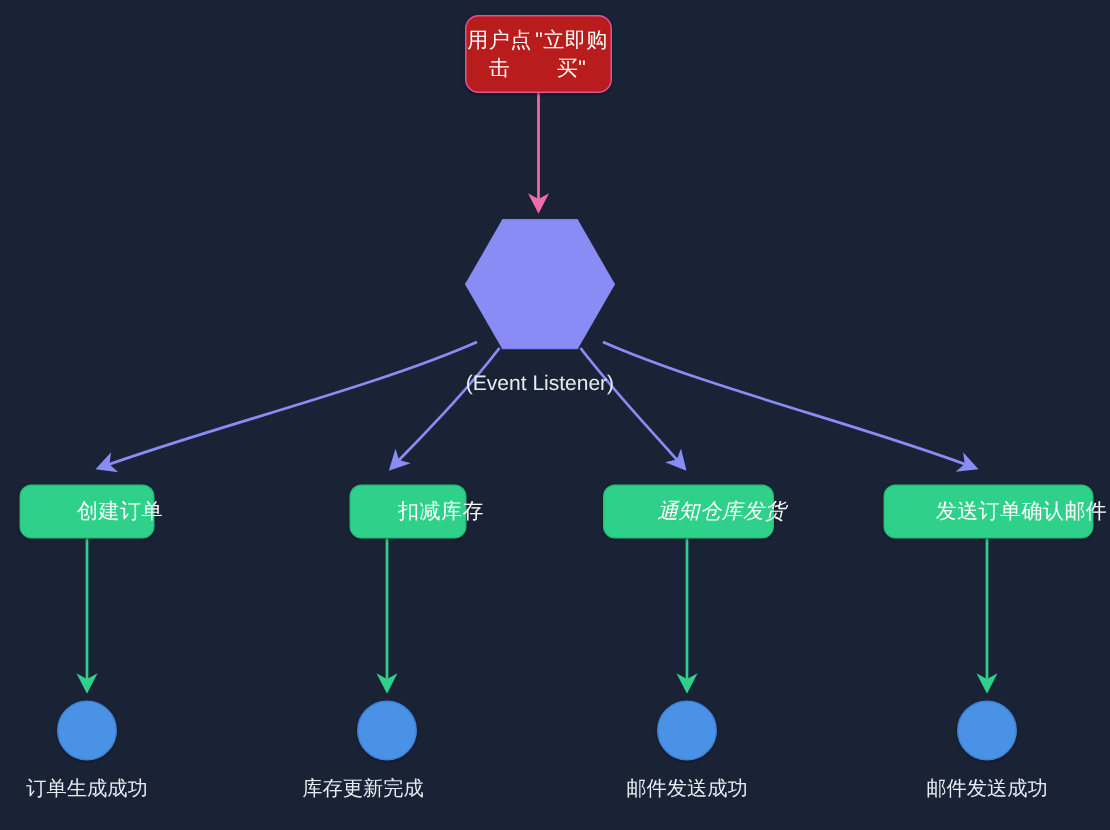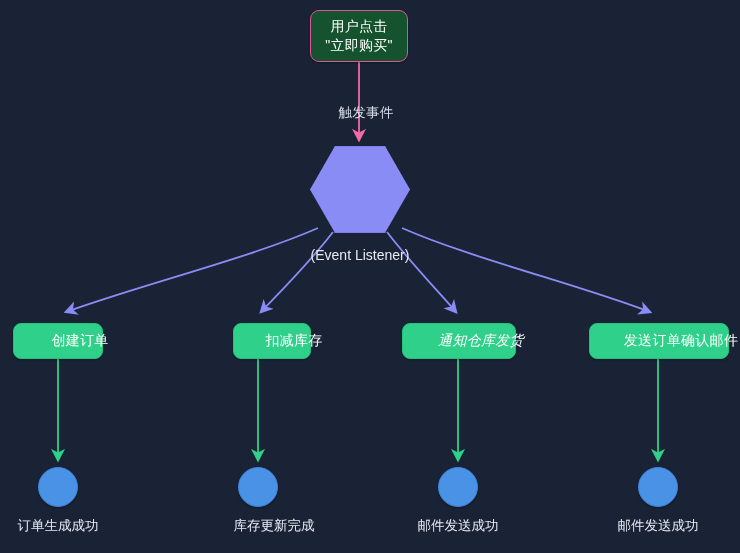--- a/index.html
+++ b/index.html
@@ -24,26 +24,26 @@
     pointer-events: none;
   }
 
   
   .trigger-node {
     position: absolute;
     left: 310px;
     top: 10px;
     width: 98px;
     height: 52px;
-    background: #14532d;
+    background: #b91c1c;
     border: 1.6px solid #e0529a;
     border-radius: 9px;
     box-sizing: border-box;
     display: flex;
-    flex-direction: column;
+    flex-direction: row;
     align-items: center;
     justify-content: center;
     color: #ffffff;
     font-size: 14px;
     line-height: 19px;
     letter-spacing: 0.3px;
     text-align: center;
     box-shadow: 0 1px 2px rgba(0,0,0,0.35);
   }
 
@@ -115,21 +115,21 @@
   .result-label {
     position: absolute;
     top: 517px;
     width: 170px;
     text-align: center;
     color: #e8ebf2;
     font-size: 13.5px;
     white-space: nowrap;
   }
   .rlabel-0 { left: -27px; }
-  .rlabel-1 { left: 189px; }
+  .rlabel-1 { left: 157px; }
   .rlabel-2 { left: 373px; }
   .rlabel-3 { left: 573px; }
 
   
   .edge-label {
     position: absolute;
     left: 318px;
     top: 104px;
     width: 96px;
     text-align: center;
@@ -167,21 +167,20 @@
     <path d="M258,359 L258,460" stroke="#2fd08a" stroke-width="1.8" fill="none" marker-end="url(#arrow-green)"></path>
     <path d="M458,359 L458,460" stroke="#2fd08a" stroke-width="1.8" fill="none" marker-end="url(#arrow-green)"></path>
     <path d="M658,359 L658,460" stroke="#2fd08a" stroke-width="1.8" fill="none" marker-end="url(#arrow-green)"></path>
   </svg>
 
   <div class="trigger-node">
     <span>用户点击</span>
     <span>"立即购买"</span>
   </div>
 
-  <div class="edge-label">触发事件</div>
 
   <div class="hex-node"></div>
   <div class="hex-label">
     <div class="en">(Event Listener)</div>
   </div>
 
   <div class="action-node action-0">
     <span>创建订单</span>
   </div>
   <div class="action-node action-1">

